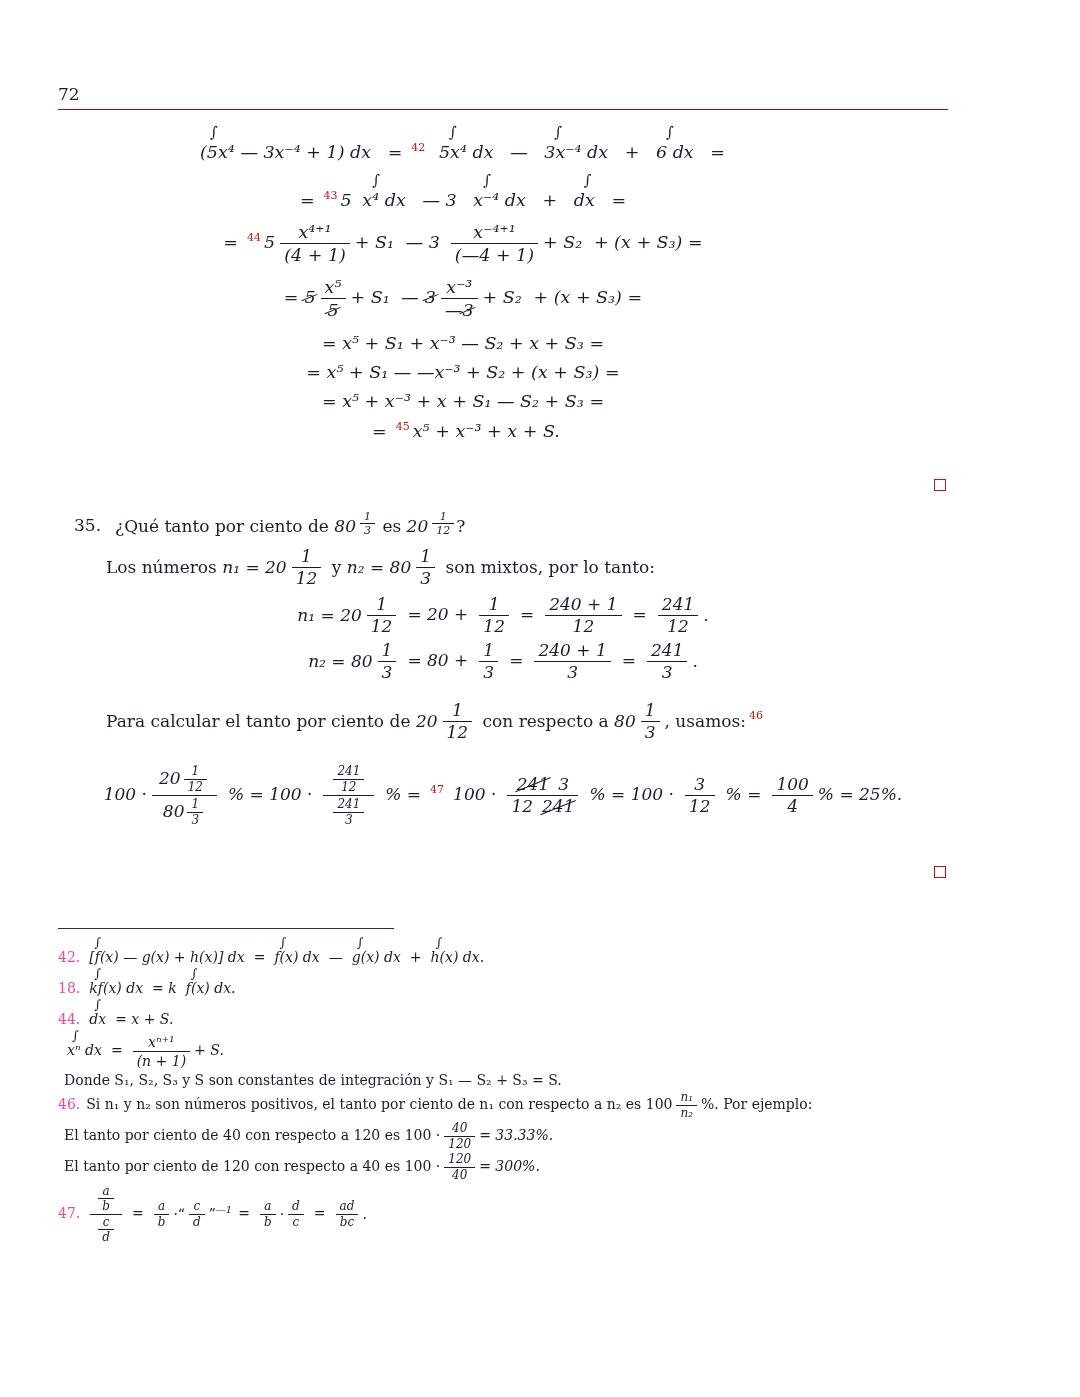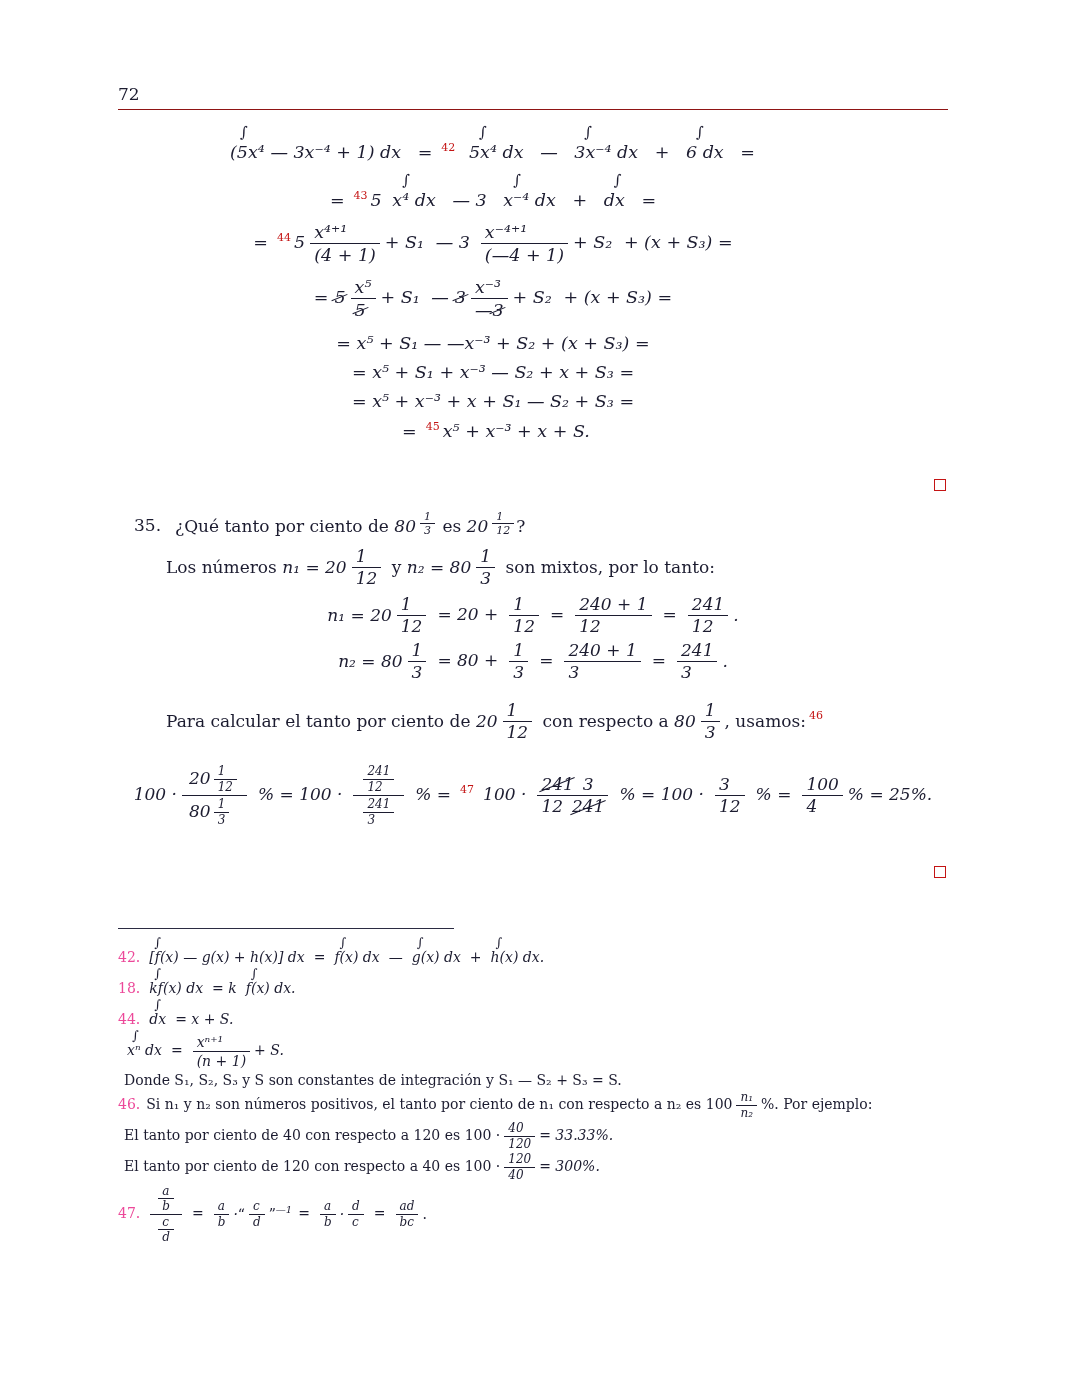--- a/index.html
+++ b/index.html
@@ -2,35 +2,35 @@
 <html><head>
 <meta charset="utf-8">
 <style>
   html,body { margin:0; padding:0; background:#ffffff; }
   body {
     width:1080px; height:1397px;
     font-family:"DejaVu Serif", serif;
     color:#1c1c30; font-size:17px;
     position:relative; overflow:hidden;
   }
-  .page { box-sizing:border-box; width:1080px; height:1397px; padding:84px 132px 30px 118px; }
+  .page { box-sizing:border-box; width:1080px; height:1397px; padding:84px 132px 30px 58px; }
 
   
   .header { display:flex; justify-content:space-between; align-items:baseline;
             border-bottom:1.4px solid #8f1414; padding-bottom:5px; }
   .htitle { color:#b01414; }
 
   
   .mi { font-style:italic; }
   .op { margin:0 6px; }
   .ref { color:#c41414; font-size:11px; font-style:normal; vertical-align:7px; margin:0 3px; }
   .intg { display:inline-block; text-align:left; margin:0 5px; vertical-align:baseline; }
   .isign { display:block; font-style:normal; font-size:15px; line-height:13px; margin:0 0 3px 10px; }
   .integrand { display:block; }
-  .frac { display:inline-block; vertical-align:middle; text-align:left; margin:0 5px; line-height:1.15; }
+  .frac { display:inline-block; vertical-align:middle; text-align:center; margin:0 5px; line-height:1.15; }
   .frac .num { display:block; padding:0 4px 1px; }
   .frac .den { display:block; border-top:1.1px solid currentColor; padding:1px 4px 0; }
   .sfrac { font-size:12px; margin:0 3px; line-height:1.05; }
   .mixedf { font-size:11px; vertical-align:-3px; margin:0 2px 0 4px; }
   .bigf > .num, .bigf > .den { padding:2px 7px; }
   .cancel { position:relative; display:inline-block; }
   .cancel::after { content:""; position:absolute; left:-3px; right:-3px; top:48%; height:0;
                    border-top:1.4px solid currentColor; transform:rotate(-22deg); }
   .sp { margin-left:9px; }
 
@@ -124,22 +124,22 @@
       <span class="mi op">— 3</span><span class="frac"><span class="num mi">x⁻⁴⁺¹</span><span class="den mi">(—4 + 1)</span></span><span class="mi">+ S₂</span>
       <span class="mi op">+ (x + S₃) =</span>
     </div>
 
     <div class="mline tall">
       <span class="mi op">=</span><span class="mi cancel">5</span><span class="frac"><span class="num mi">x⁵</span><span class="den mi"><span class="cancel">5</span></span></span><span class="mi">+ S₁</span>
       <span class="mi op">—</span><span class="mi cancel">3</span><span class="frac"><span class="num mi">x⁻³</span><span class="den mi"><span>—</span><span class="cancel">3</span></span></span><span class="mi">+ S₂</span>
       <span class="mi op">+ (x + S₃) =</span>
     </div>
 
+    <div class="mline plain mi">= x⁵ + S₁ + x⁻³ — S₂ + x + S₃ =</div>
     <div class="mline plain mi">= x⁵ + S₁ — —x⁻³ + S₂ + (x + S₃) =</div>
-    <div class="mline plain mi">= x⁵ + S₁ + x⁻³ — S₂ + x + S₃ =</div>
     <div class="mline plain mi">= x⁵ + x⁻³ + x + S₁ — S₂ + S₃ =</div>
     <div class="mline plain">
       <span class="mi op">=</span><span class="ref">45</span><span class="mi">x⁵ + x⁻³ + x + S.</span>
     </div>
   </div>
 
   <div class="qedrow">
     <span class="qed"></span>
   </div>
 

